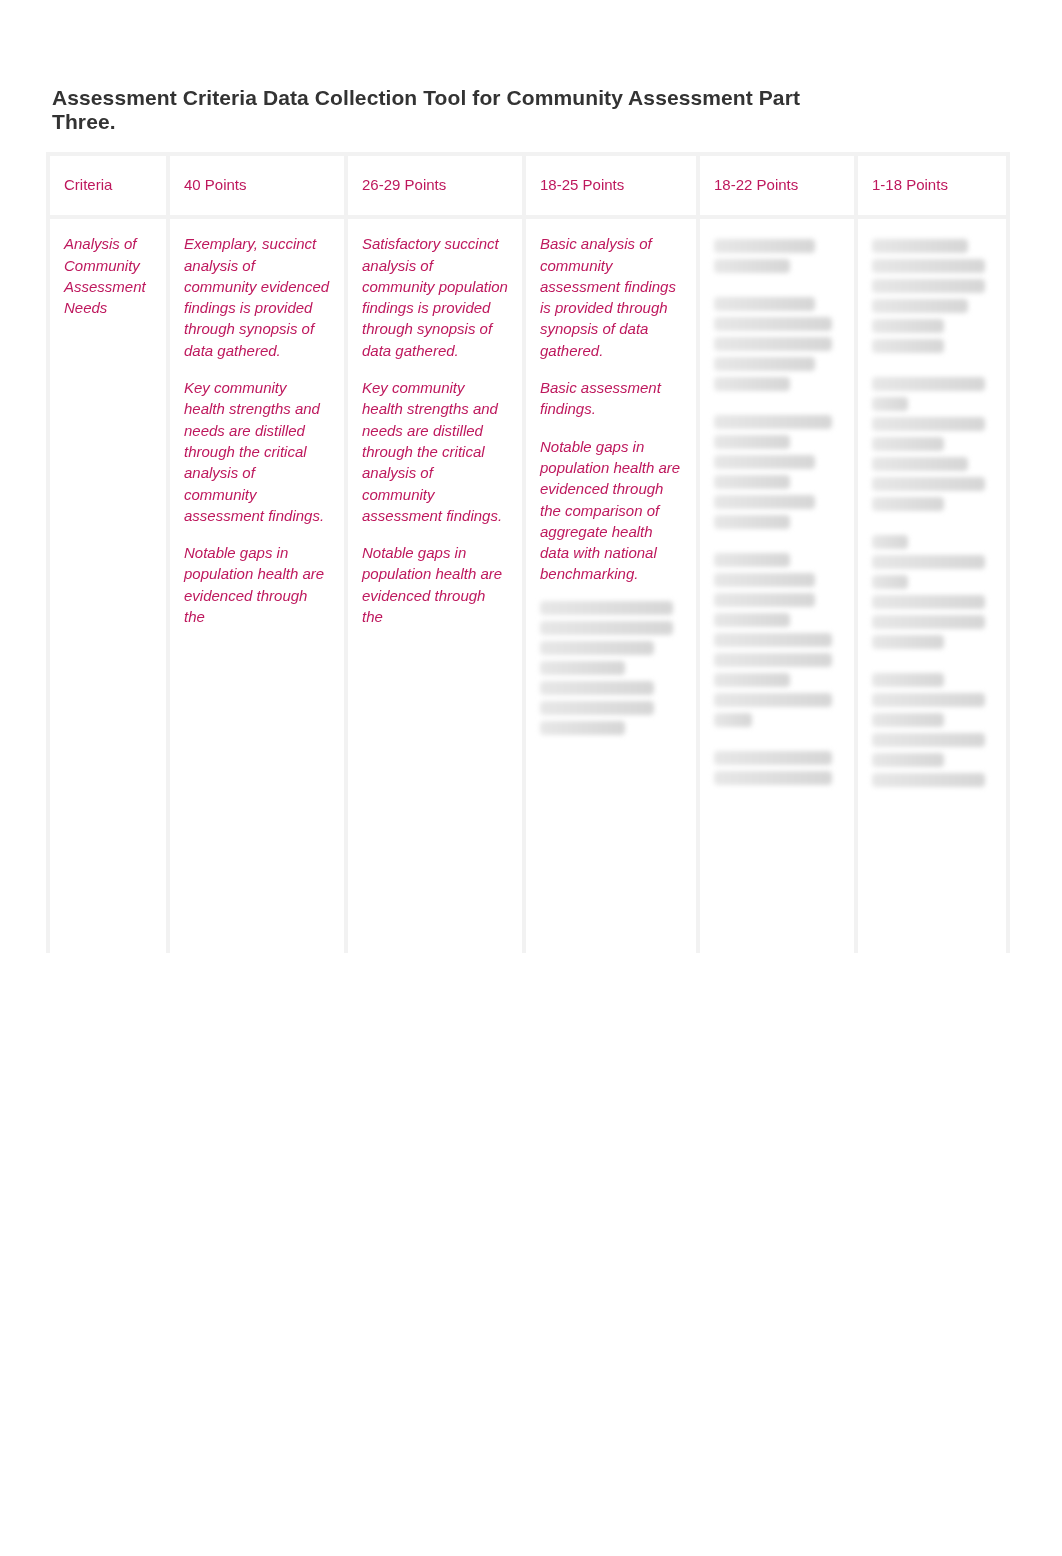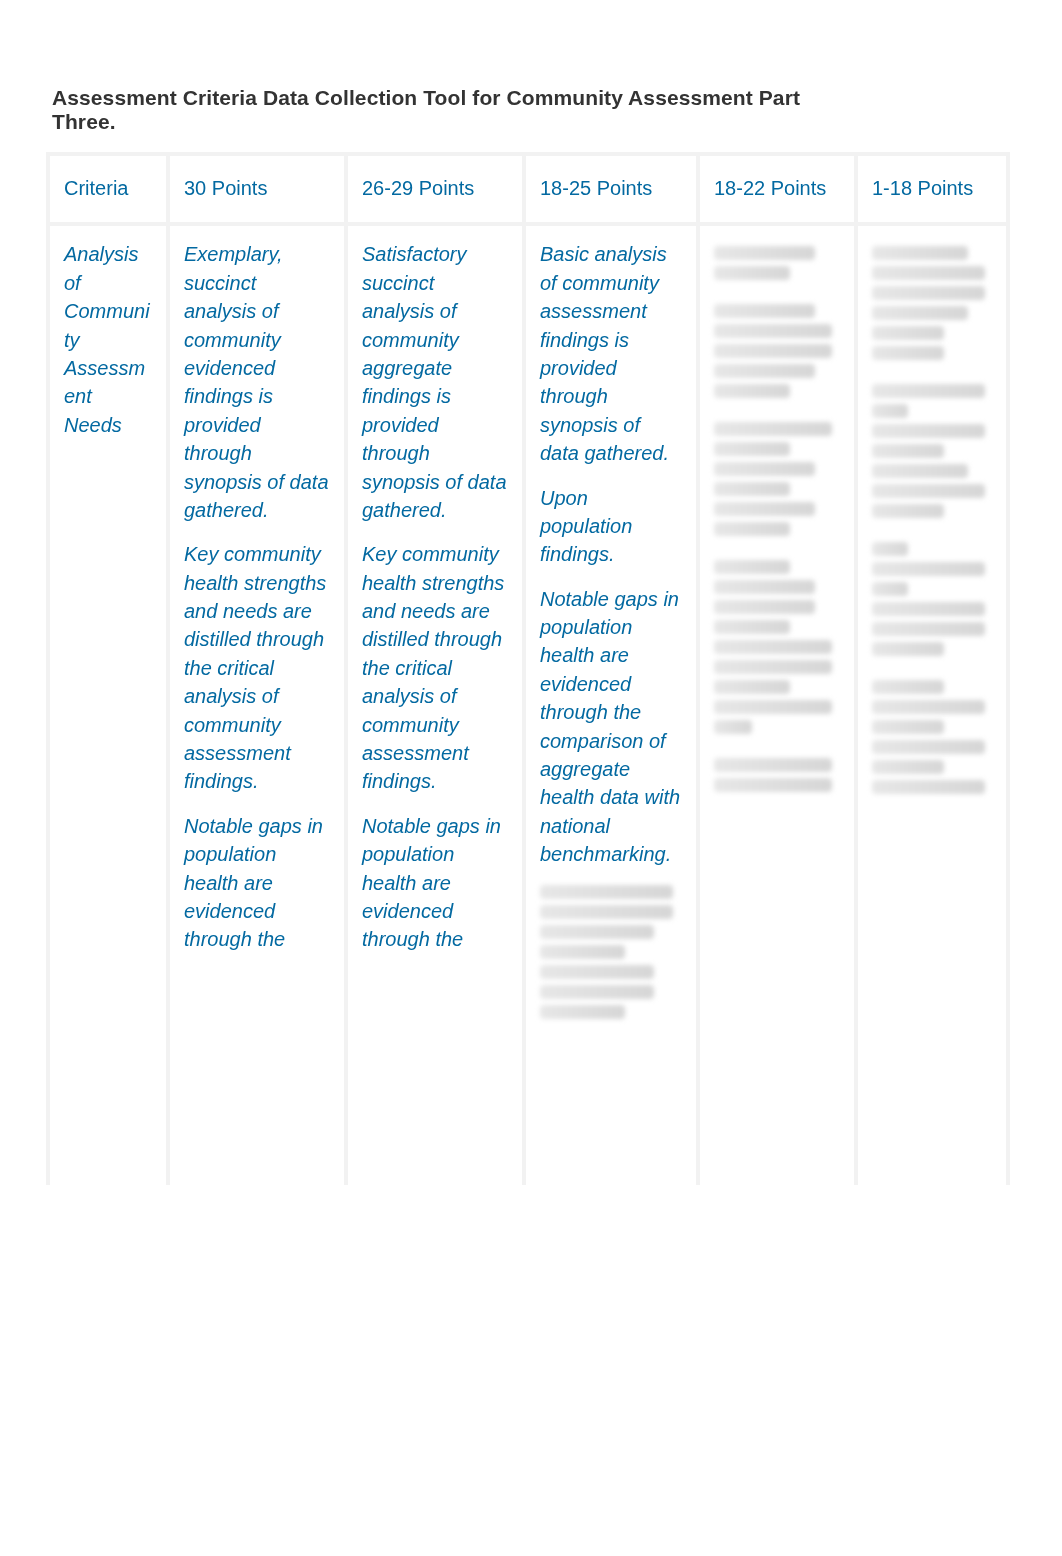--- a/index.html
+++ b/index.html
@@ -36,23 +36,23 @@
   .rubric col.c0 { width: 120px; }
   .rubric col.c1 { width: 178px; }
   .rubric col.c2 { width: 178px; }
   .rubric col.c3 { width: 174px; }
   .rubric col.c4 { width: 158px; }
   .rubric col.c5 { width: 156px; }
 
   .rubric th, .rubric td {
     text-align: left;
     vertical-align: top;
-    font-size: 20px;
+    font-size: 15px;
     line-height: 1.42;
-    color: #0369a1;
+    color: #be185d;
     padding: 16px 14px 16px 14px;
     border-top: 4px solid #f2f2f2;
     border-left: 4px solid #f2f2f2;
     background: #ffffff;
     font-weight: 400;
   }
   .rubric th {
     font-weight: 400;
     padding-top: 18px;
     padding-bottom: 20px;
@@ -104,45 +104,45 @@
       <col class="c0">
         <col class="c1">
         <col class="c2">
         <col class="c3">
         <col class="c4">
         <col class="c5">
     </colgroup>
     <thead>
       <tr>
         <th>Criteria</th>
-        <th>30 Points</th>
+        <th>40 Points</th>
         <th>26-29 Points</th>
         <th>18-25 Points</th>
         <th>18-22 Points</th>
         <th>1-18 Points</th>
       </tr>
     </thead>
     <tbody>
       <tr>
         <td>
           <p class="para">Analysis of Community Assessment Needs</p>
         </td>
         <td>
           <p class="para">Exemplary, succinct analysis of community evidenced findings is provided through synopsis of data gathered.</p>
           <p class="para">Key community health strengths and needs are distilled through the critical analysis of community assessment findings.</p>
           <p class="para">Notable gaps in population health are evidenced through the</p>
         </td>
         <td>
-          <p class="para">Satisfactory succinct analysis of community aggregate findings is provided through synopsis of data gathered.</p>
+          <p class="para">Satisfactory succinct analysis of community population findings is provided through synopsis of data gathered.</p>
           <p class="para">Key community health strengths and needs are distilled through the critical analysis of community assessment findings.</p>
           <p class="para">Notable gaps in population health are evidenced through the</p>
         </td>
         <td>
           <p class="para">Basic analysis of community assessment findings is provided through synopsis of data gathered.</p>
-          <p class="para">Upon population findings.</p>
+          <p class="para">Basic assessment findings.</p>
           <p class="para">Notable gaps in population health are evidenced through the comparison of aggregate health data with national benchmarking.</p>
           <div class="obscured">
             <span class="line l"></span>
             <span class="line l"></span>
             <span class="line m"></span>
             <span class="line s"></span>
             <span class="line m"></span>
             <span class="line m"></span>
             <span class="line s"></span>
           </div>

